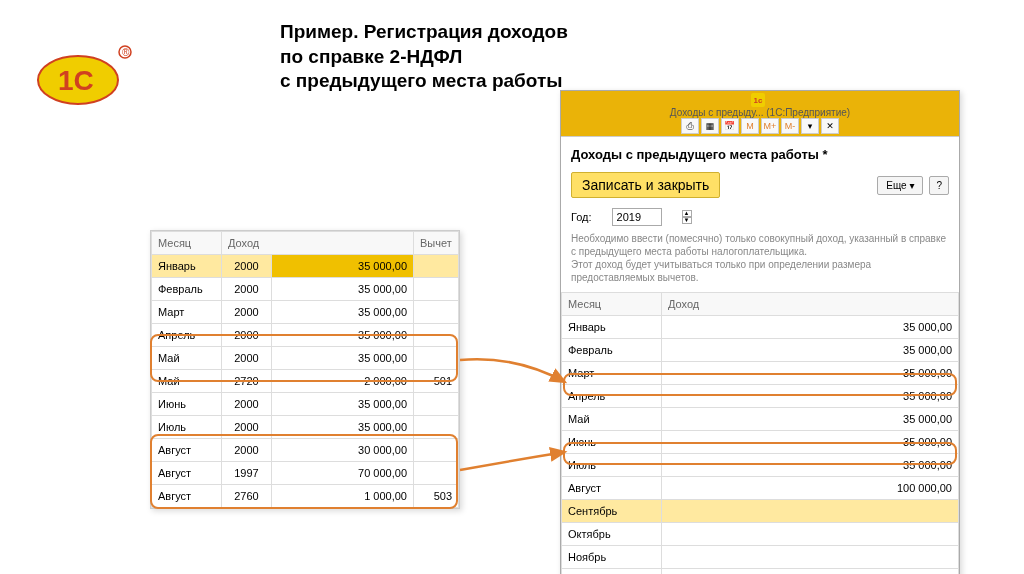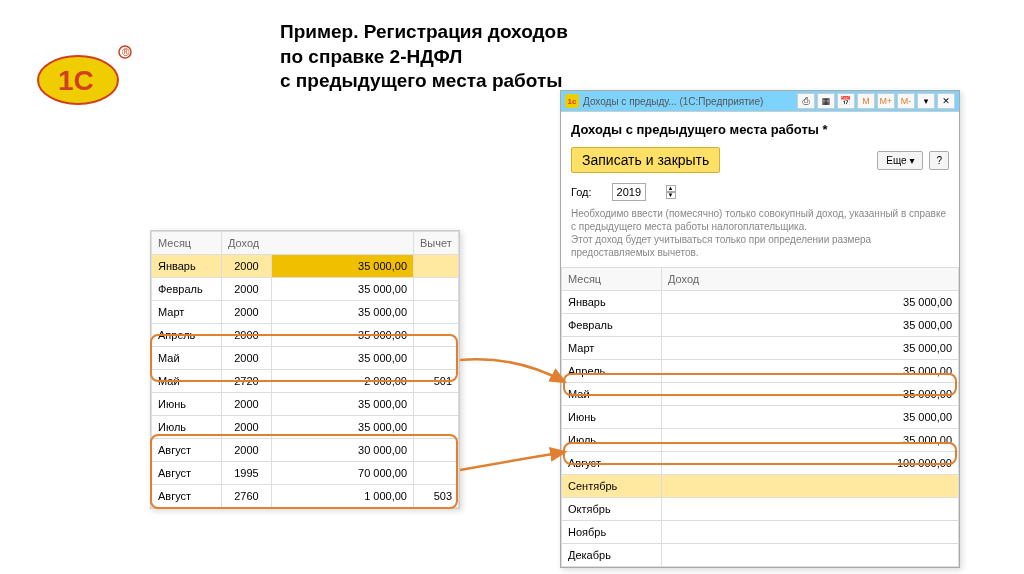--- a/index.html
+++ b/index.html
@@ -6,35 +6,35 @@
     body { font-family: Arial, sans-serif; background: #fff; width: 1024px; height: 574px; position: relative; }
     
     .logo { position: absolute; top: 40px; left: 30px; width: 110px; height: 70px; }
     
     .title { position: absolute; top: 20px; left: 280px; font-size: 19px; font-weight: bold; line-height: 1.3; }
     
     .left-window { position: absolute; top: 230px; left: 150px; width: 310px; background: #fff; border: 1px solid #ccc; box-shadow: 2px 2px 6px rgba(0,0,0,0.15); }
     
     .right-window { position: absolute; top: 90px; left: 560px; width: 400px; background: #fff; border: 1px solid #aaa; box-shadow: 2px 2px 6px rgba(0,0,0,0.15); }
     
-    .win-titlebar { display: flex; align-items: center; background: #7dd3fc; border-bottom: 1px solid #ccc; padding: 2px 4px; font-size: 10px; }
+    .win-titlebar { display: flex; align-items: center; background: #eab308; border-bottom: 1px solid #ccc; padding: 2px 4px; font-size: 10px; flex-direction: column; }
     .win-icon-1c { width: 14px; height: 14px; background: #f0cd00; border-radius: 2px; margin-right: 4px; display: flex; align-items: center; justify-content: center; font-size: 8px; color: #d04020; font-weight: bold; }
     .win-title-text { flex: 1; color: #555; }
     .win-tools { display: flex; gap: 2px; }
     .win-tool { width: 18px; height: 16px; border: 1px solid #ccc; background: #f8f8f8; display: flex; align-items: center; justify-content: center; font-size: 9px; cursor: pointer; }
     .win-tool.orange { color: #e08030; }
     
     .form-header { padding: 10px 10px 6px 10px; font-size: 13px; font-weight: bold; }
     .form-toolbar { padding: 4px 10px 8px 10px; display: flex; gap: 6px; align-items: center; }
     .btn-yellow { background: #ffe066; border: 1px solid #d0b030; padding: 4px 10px; font-size: 14px; cursor: pointer; border-radius: 2px; }
     .btn-gray { background: #f5f5f5; border: 1px solid #aaa; padding: 3px 8px; font-size: 10px; cursor: pointer; border-radius: 2px; margin-left: auto; }
     .btn-help { background: #f5f5f5; border: 1px solid #aaa; padding: 3px 6px; font-size: 10px; cursor: pointer; border-radius: 2px; }
     
     .year-row { padding: 2px 10px 6px 10px; display: flex; align-items: center; gap: 20px; font-size: 11px; }
-    .year-input { width: 34px; padding: 2px 4px; font-size: 11px; border: 1px solid #aaa; }
+    .year-input { width: 50px; padding: 2px 4px; font-size: 11px; border: 1px solid #aaa; }
     .spinner { display: inline-flex; flex-direction: column; }
     .spinner span { width: 10px; height: 7px; border: 1px solid #aaa; font-size: 6px; text-align: center; line-height: 5px; cursor: pointer; }
     
     .help-text { padding: 0 10px 8px 10px; font-size: 10px; color: #888; line-height: 1.3; }
     
     table { width: 100%; border-collapse: collapse; font-size: 11px; }
     th { background: #f8f8f8; border: 1px solid #ddd; padding: 5px 6px; text-align: left; font-weight: normal; color: #666; }
     td { border: 1px solid #ddd; padding: 5px 6px; }
     
     tr.sel-yellow td { background: #ffe9a0; }
@@ -130,21 +130,21 @@
     <td></td>
         </tr>
         <tr>
           <td>Август</td>
     <td>2000</td>
     <td class="">30 000,00</td>
     <td></td>
         </tr>
         <tr>
           <td>Август</td>
-    <td>1995</td>
+    <td>1997</td>
     <td class="">70 000,00</td>
     <td></td>
         </tr>
         <tr>
           <td>Август</td>
     <td>2760</td>
     <td class="">1 000,00</td>
     <td>503</td>
         </tr>
       </tbody>

